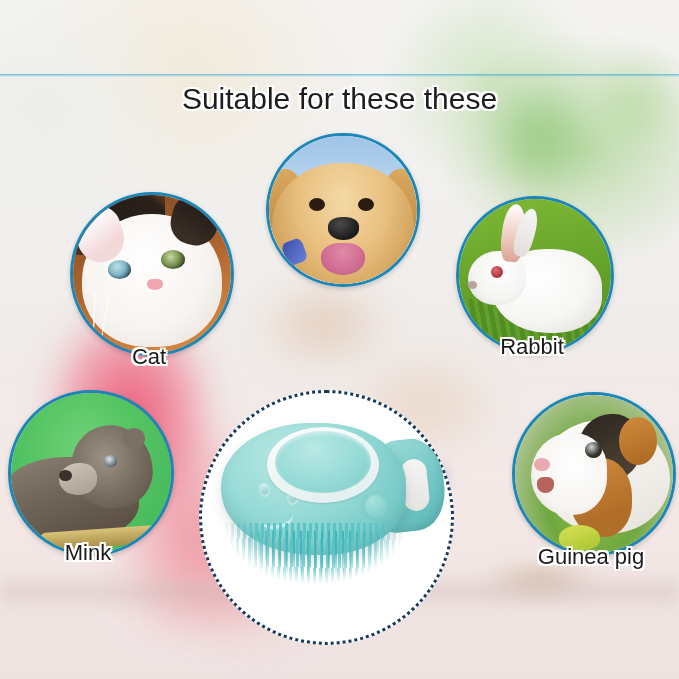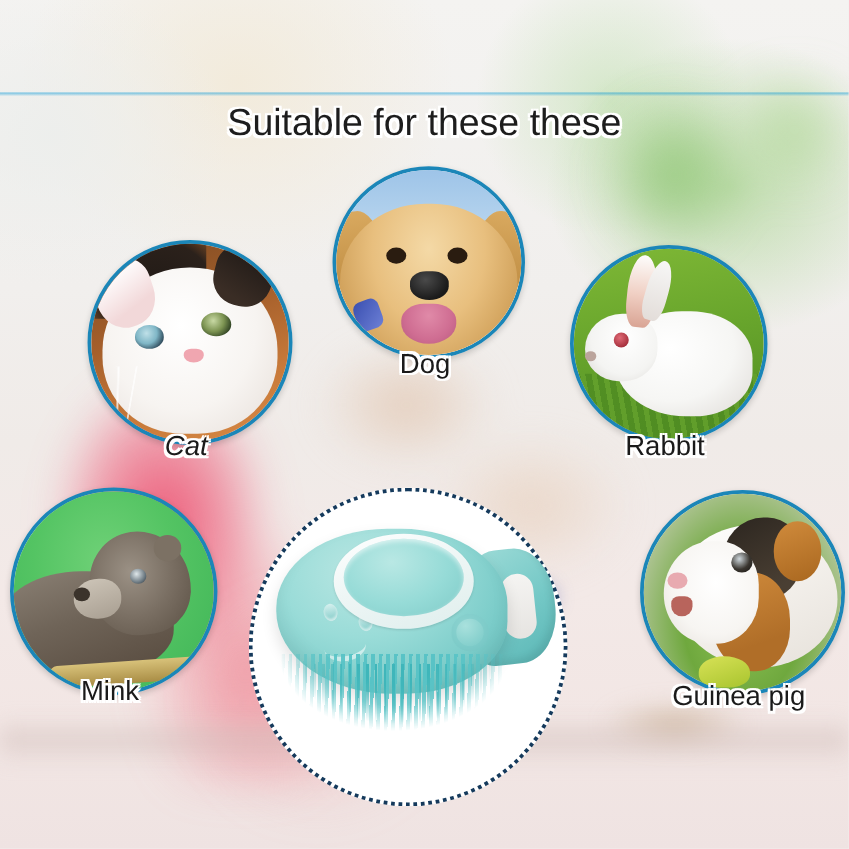--- a/index.html
+++ b/index.html
@@ -268,21 +268,21 @@
     <div class="bg-arm"></div>
     <div class="bg-blue-dot"></div>
     <div class="bg-tan"></div>
     <div class="bg-band"></div>
   </div>
 
   <div class="banner-edge"></div>
 
   <div class="subtitle">Suitable for these these</div>
 
-  <div class="pet" style="left:70px;top:192px;width:158px;height:158px;font-style:italic;">
+  <div class="pet" style="left:70px;top:192px;width:158px;height:158px;">
     <div class="pet-circle" style="width:158px;height:158px;">
       <div class="art">
         <div class="cat-bg"></div>
           <div class="cat-dark"></div>
           <div class="cat-head"></div>
         <div class="cat-ear-l"></div>
           <div class="cat-ear-r"></div>
         <div class="cat-eye l"></div>
           <div class="cat-eye r"></div>
         <div class="cat-nose"></div>
@@ -299,37 +299,36 @@
           <div class="dog-ear l"></div>
           <div class="dog-ear r"></div>
         <div class="dog-body"></div>
           <div class="dog-eye l"></div>
           <div class="dog-eye r"></div>
         <div class="dog-nose"></div>
           <div class="dog-mouth"></div>
           <div class="dog-tag"></div>
       </div>
     </div>
-    <div class="pet-label" style="left:-36px;top:145px;">Dog</div>
   </div>
 
   <div class="pet" style="left:456px;top:196px;width:152px;height:152px;">
     <div class="pet-circle" style="width:152px;height:152px;">
       <div class="art">
         <div class="rab-bg"></div>
           <div class="rab-grass"></div>
         <div class="rab-body"></div>
           <div class="rab-head"></div>
         <div class="rab-ear"></div>
           <div class="rab-ear2"></div>
         <div class="rab-eye"></div>
           <div class="rab-nose"></div>
       </div>
     </div>
-    <div class="pet-label" style="left:-34px;top:148px;">Rabbit</div>
+    <div class="pet-label" style="left:-34px;top:138px;">Rabbit</div>
   </div>
 
   <div class="pet" style="left:8px;top:390px;width:160px;height:160px;">
     <div class="pet-circle" style="width:160px;height:160px;">
       <div class="art">
         <div class="mink-bg"></div>
           <div class="mink-body"></div>
           <div class="mink-perch"></div>
         <div class="mink-head"></div>
           <div class="mink-snout"></div>

